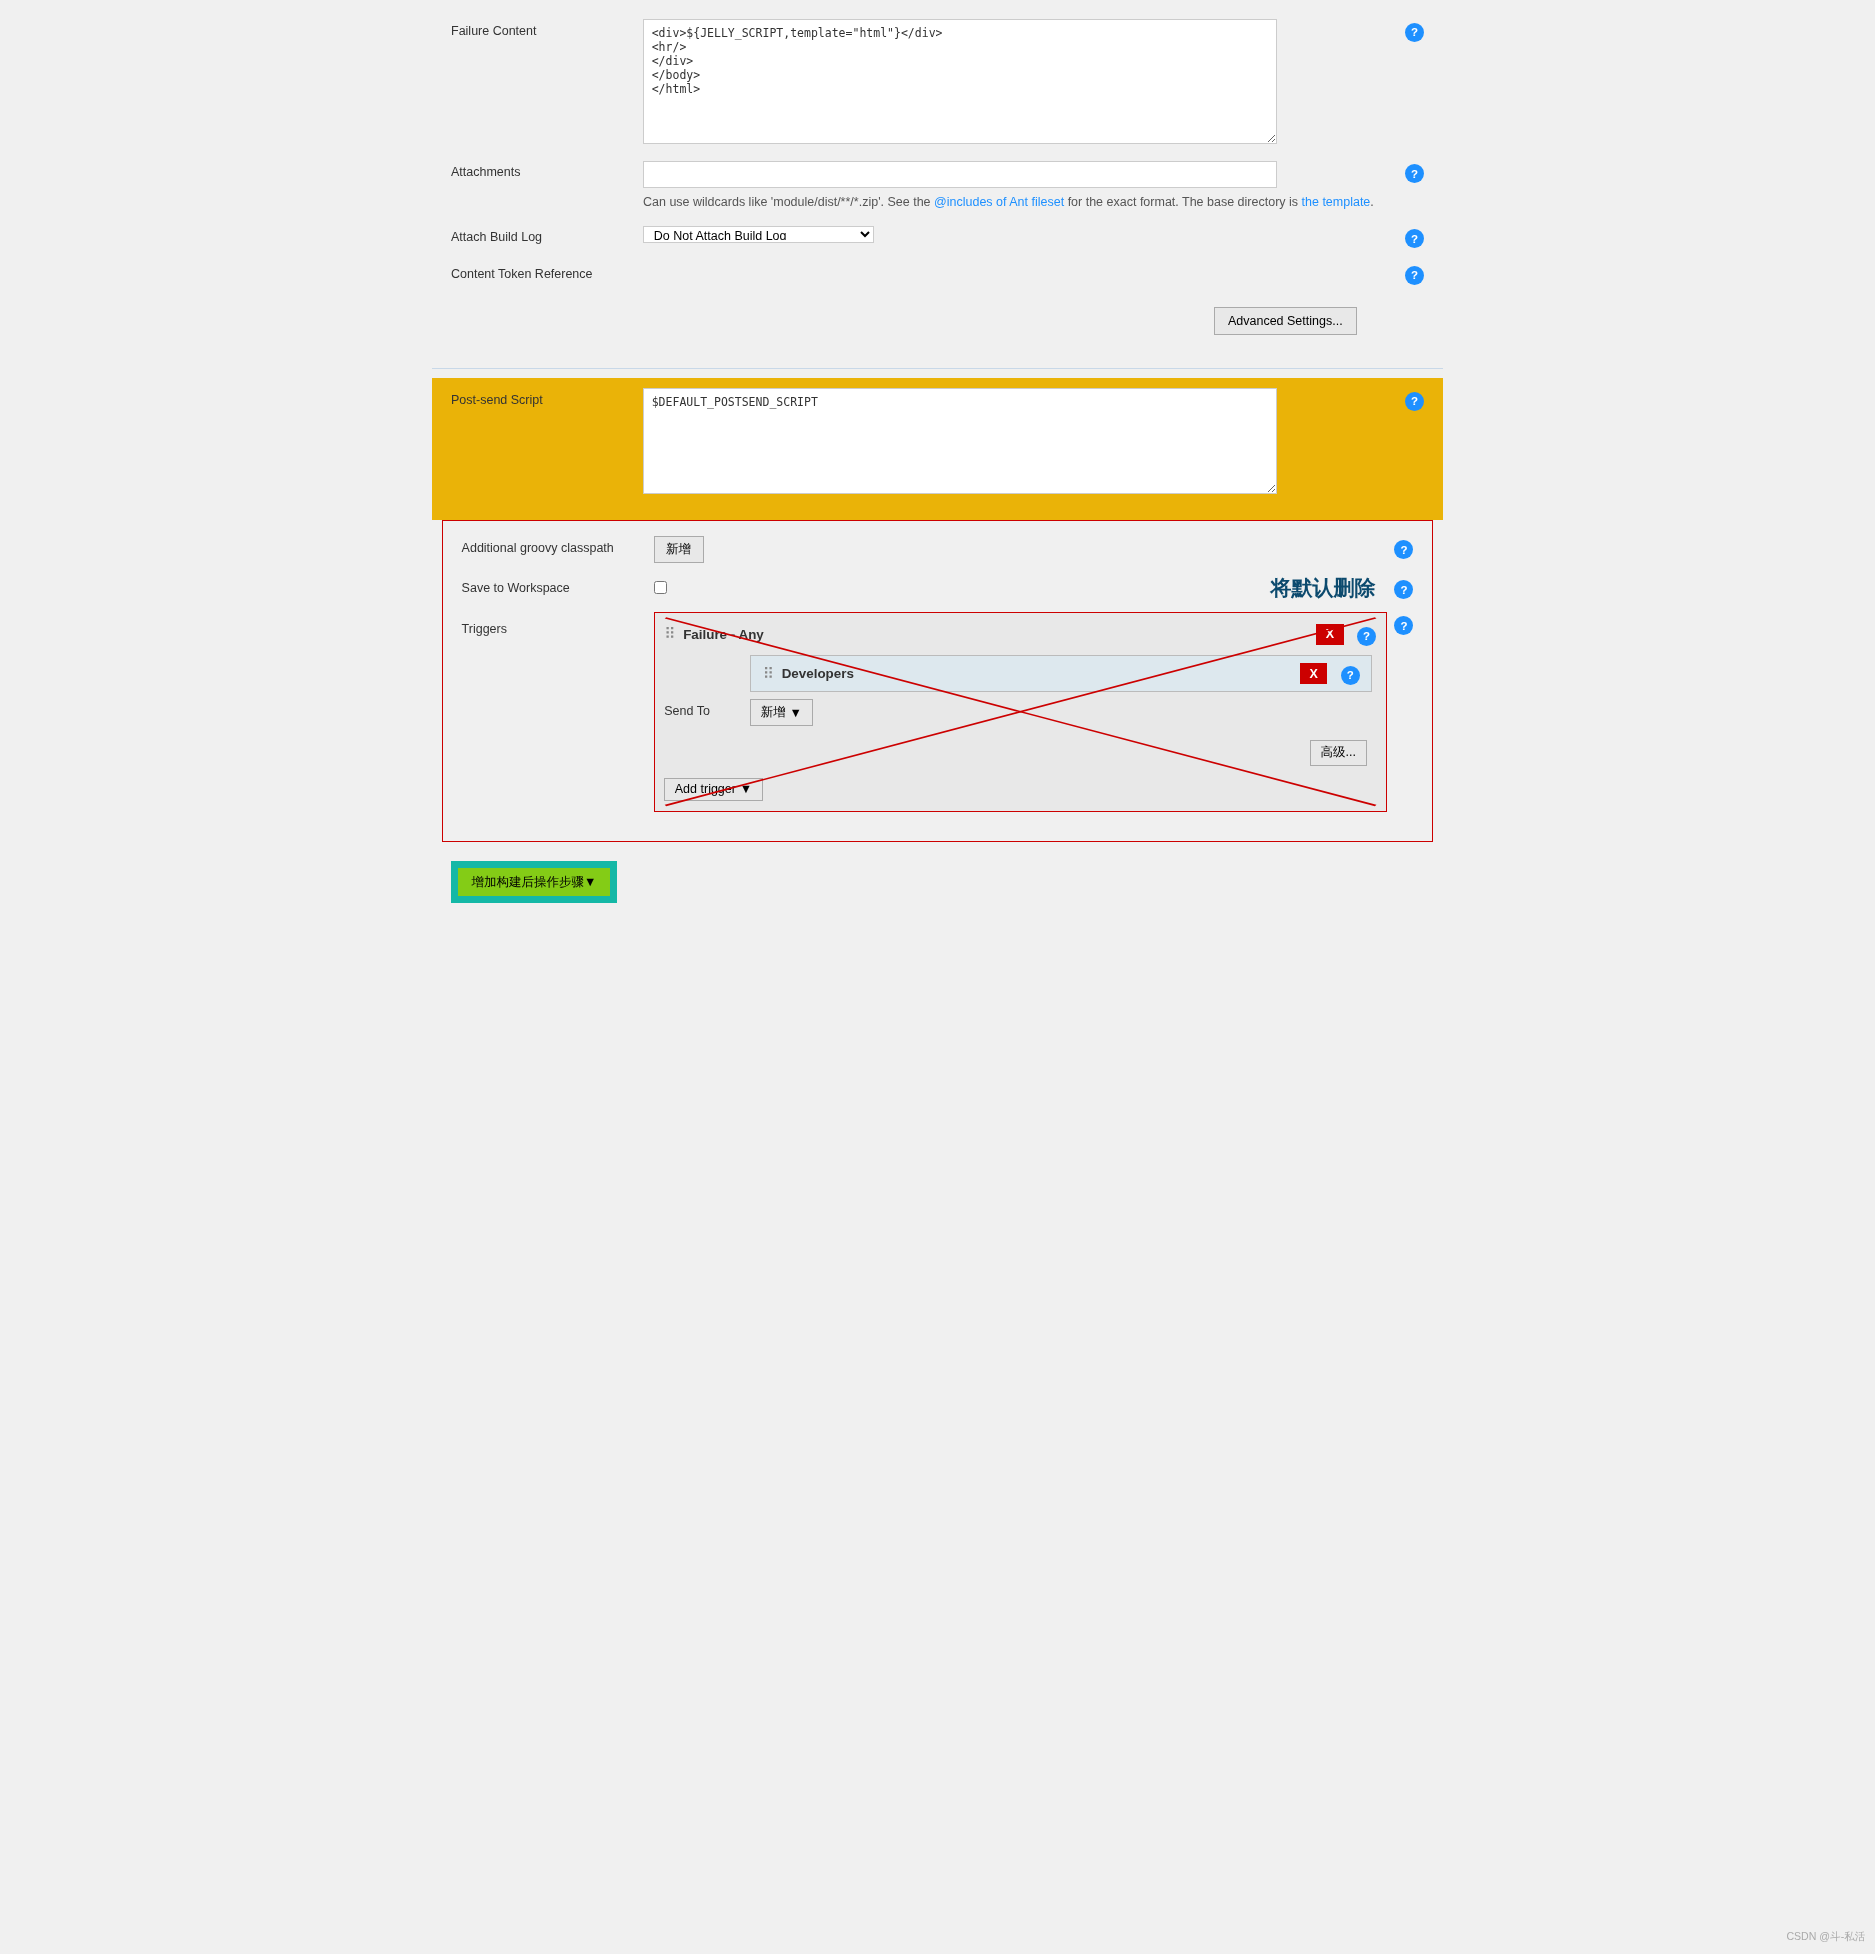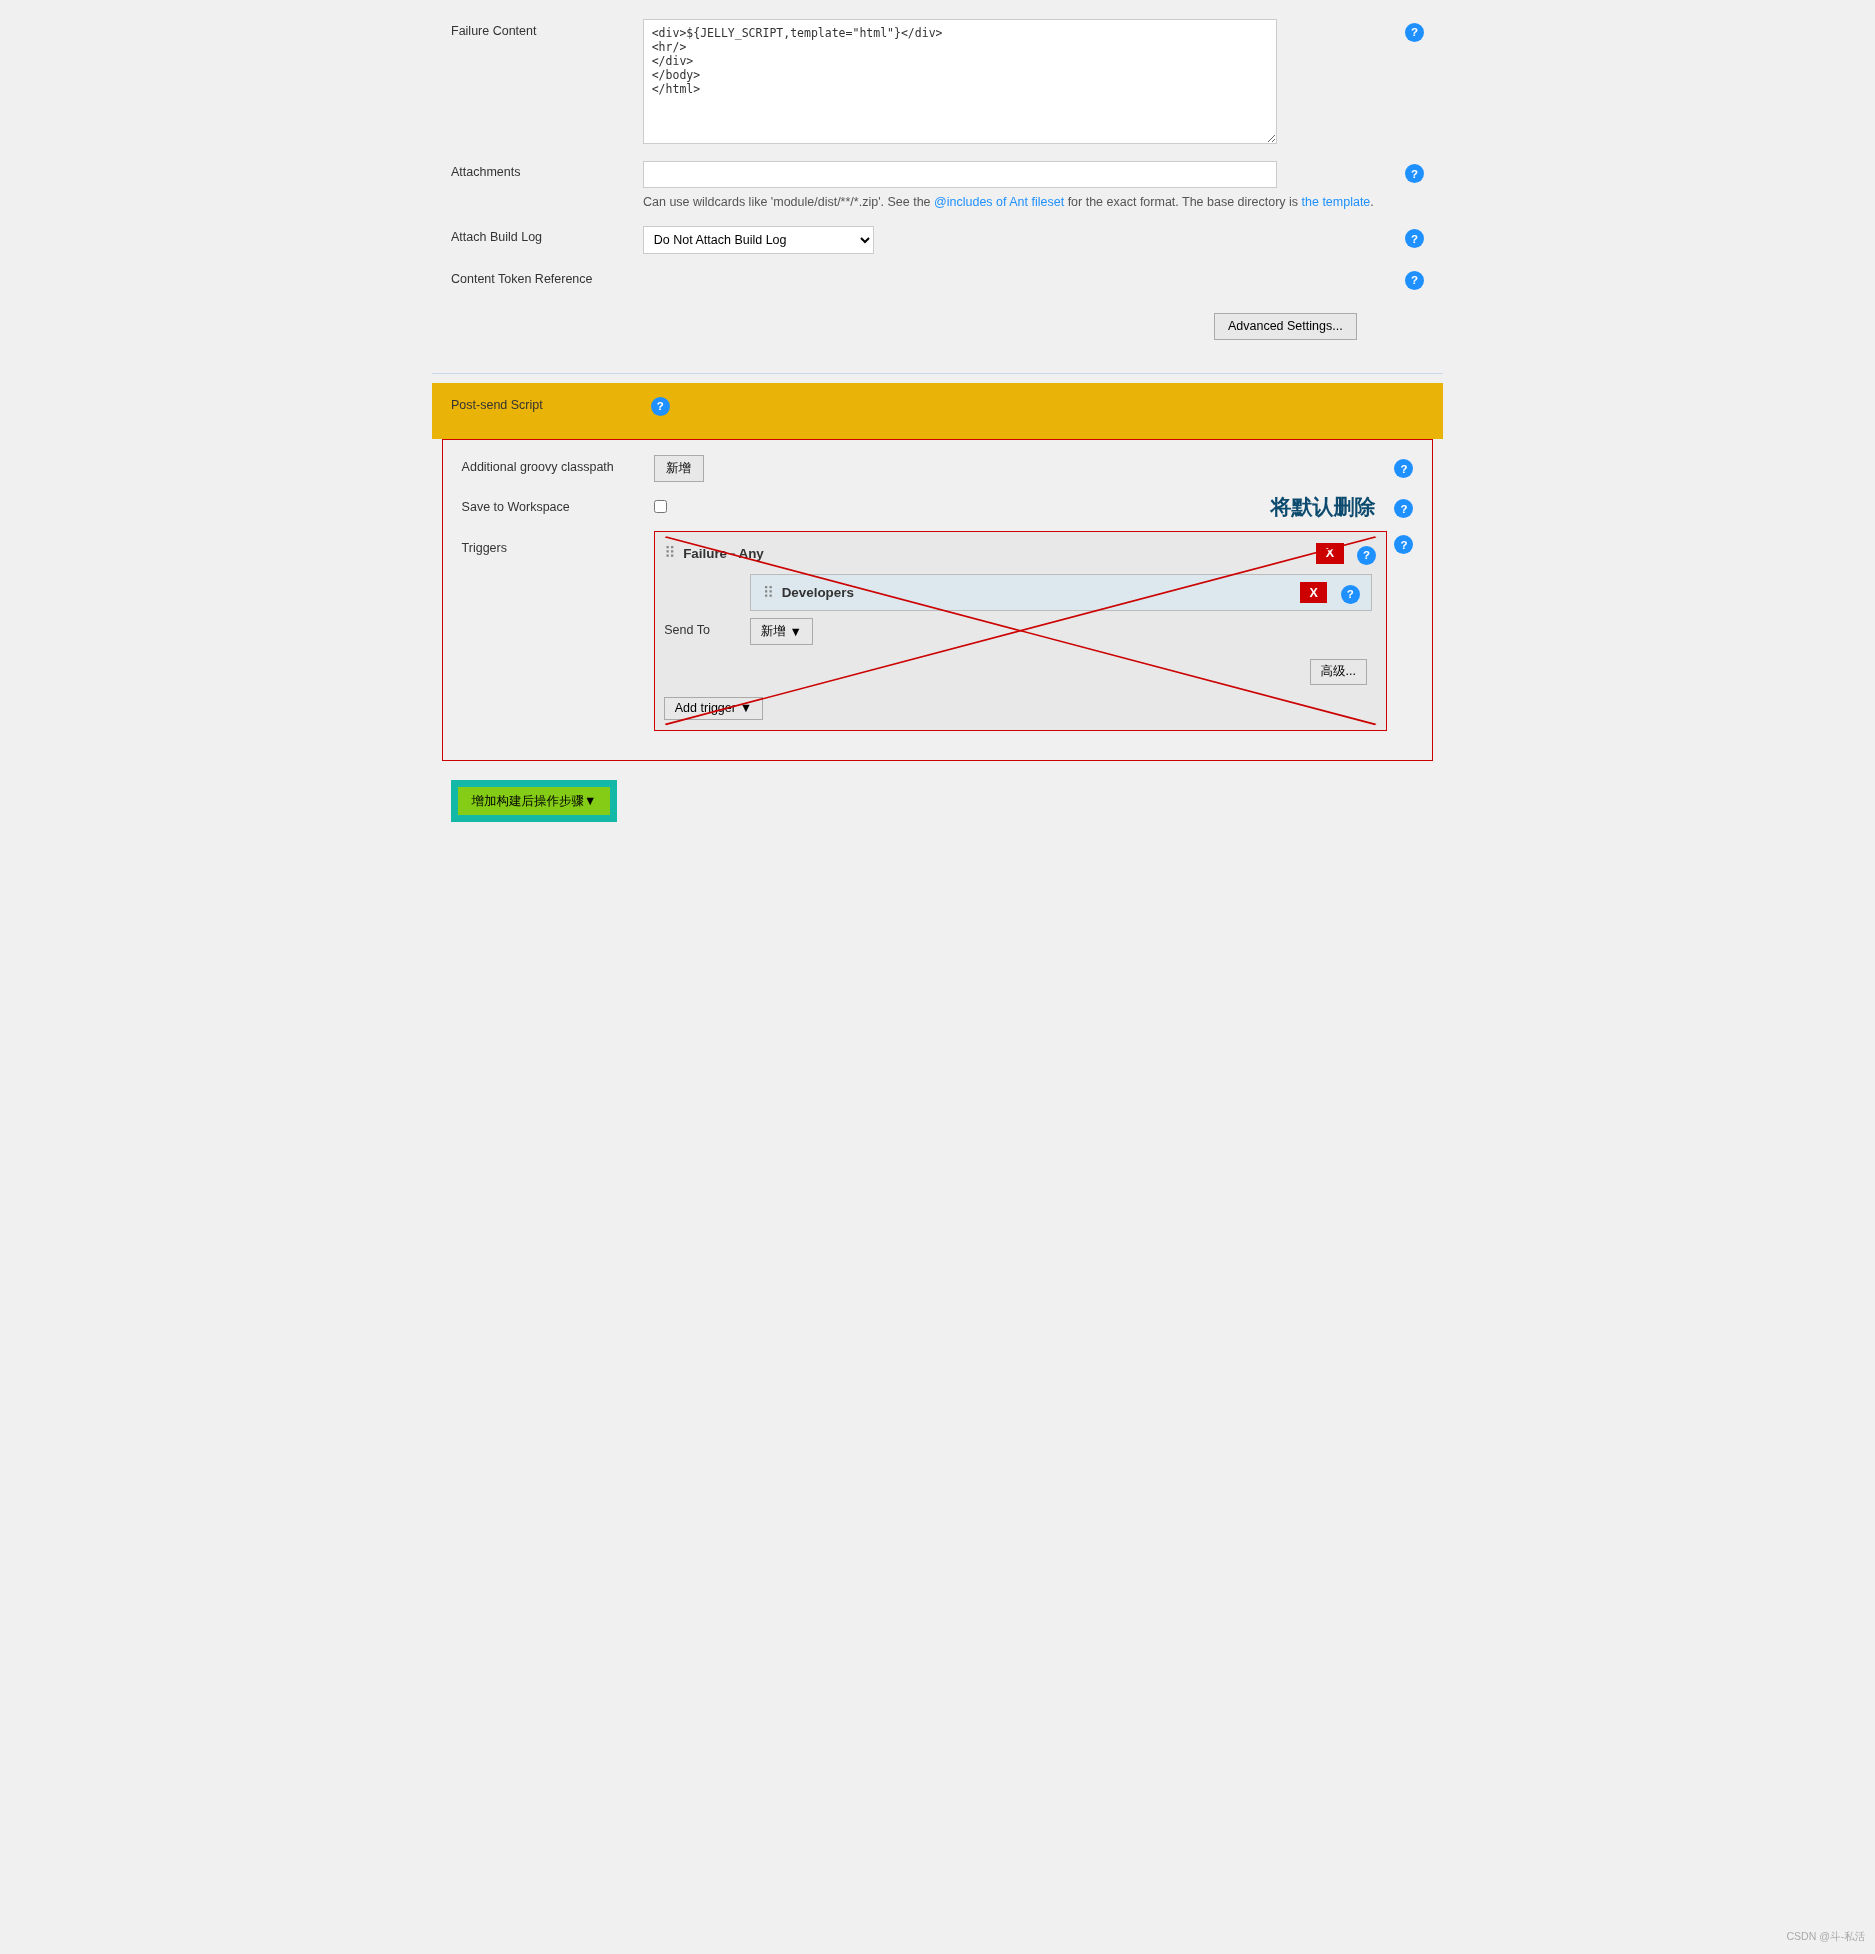--- a/index.html
+++ b/index.html
@@ -77,21 +77,21 @@
       font-size: 12.5px;
       color: #555;
       line-height: 1.5;
     }
     .hint-text a {
       color: #1e90ff;
       text-decoration: none;
     }
     select.form-select {
       width: 231px;
-      height: 28px;
+      height: 17px;
       border: 1px solid #ccc;
       background: white;
       font-size: 12.5px;
       padding: 1.9px 5.8px;
     }
     .advanced-btn {
       display: block;
       margin-left: auto;
       margin-right: 29px;
       border: 1px solid #aaa;
@@ -319,20 +319,23 @@
     <div class="advanced-btn-row">
       <button class="advanced-btn">Advanced Settings...</button>
     </div>
   </div>
 
   <hr class="section-divider">
 
   <div class="post-send-section">
     <div class="form-row">
       <div class="form-label">Post-send Script</div>
+      <div class="form-control-area">
+        <textarea class="textarea-box" style="height: 106px;">$DEFAULT_POSTSEND_SCRIPT</textarea>
+      </div>
       <div class="help-icon">?</div>
     </div>
   </div>
 
   <div class="advanced-settings-box">
 
     <div class="form-row">
       <div class="form-label">Additional groovy classpath</div>
       <div class="form-control-area">
         <button class="btn-new">新增</button>

